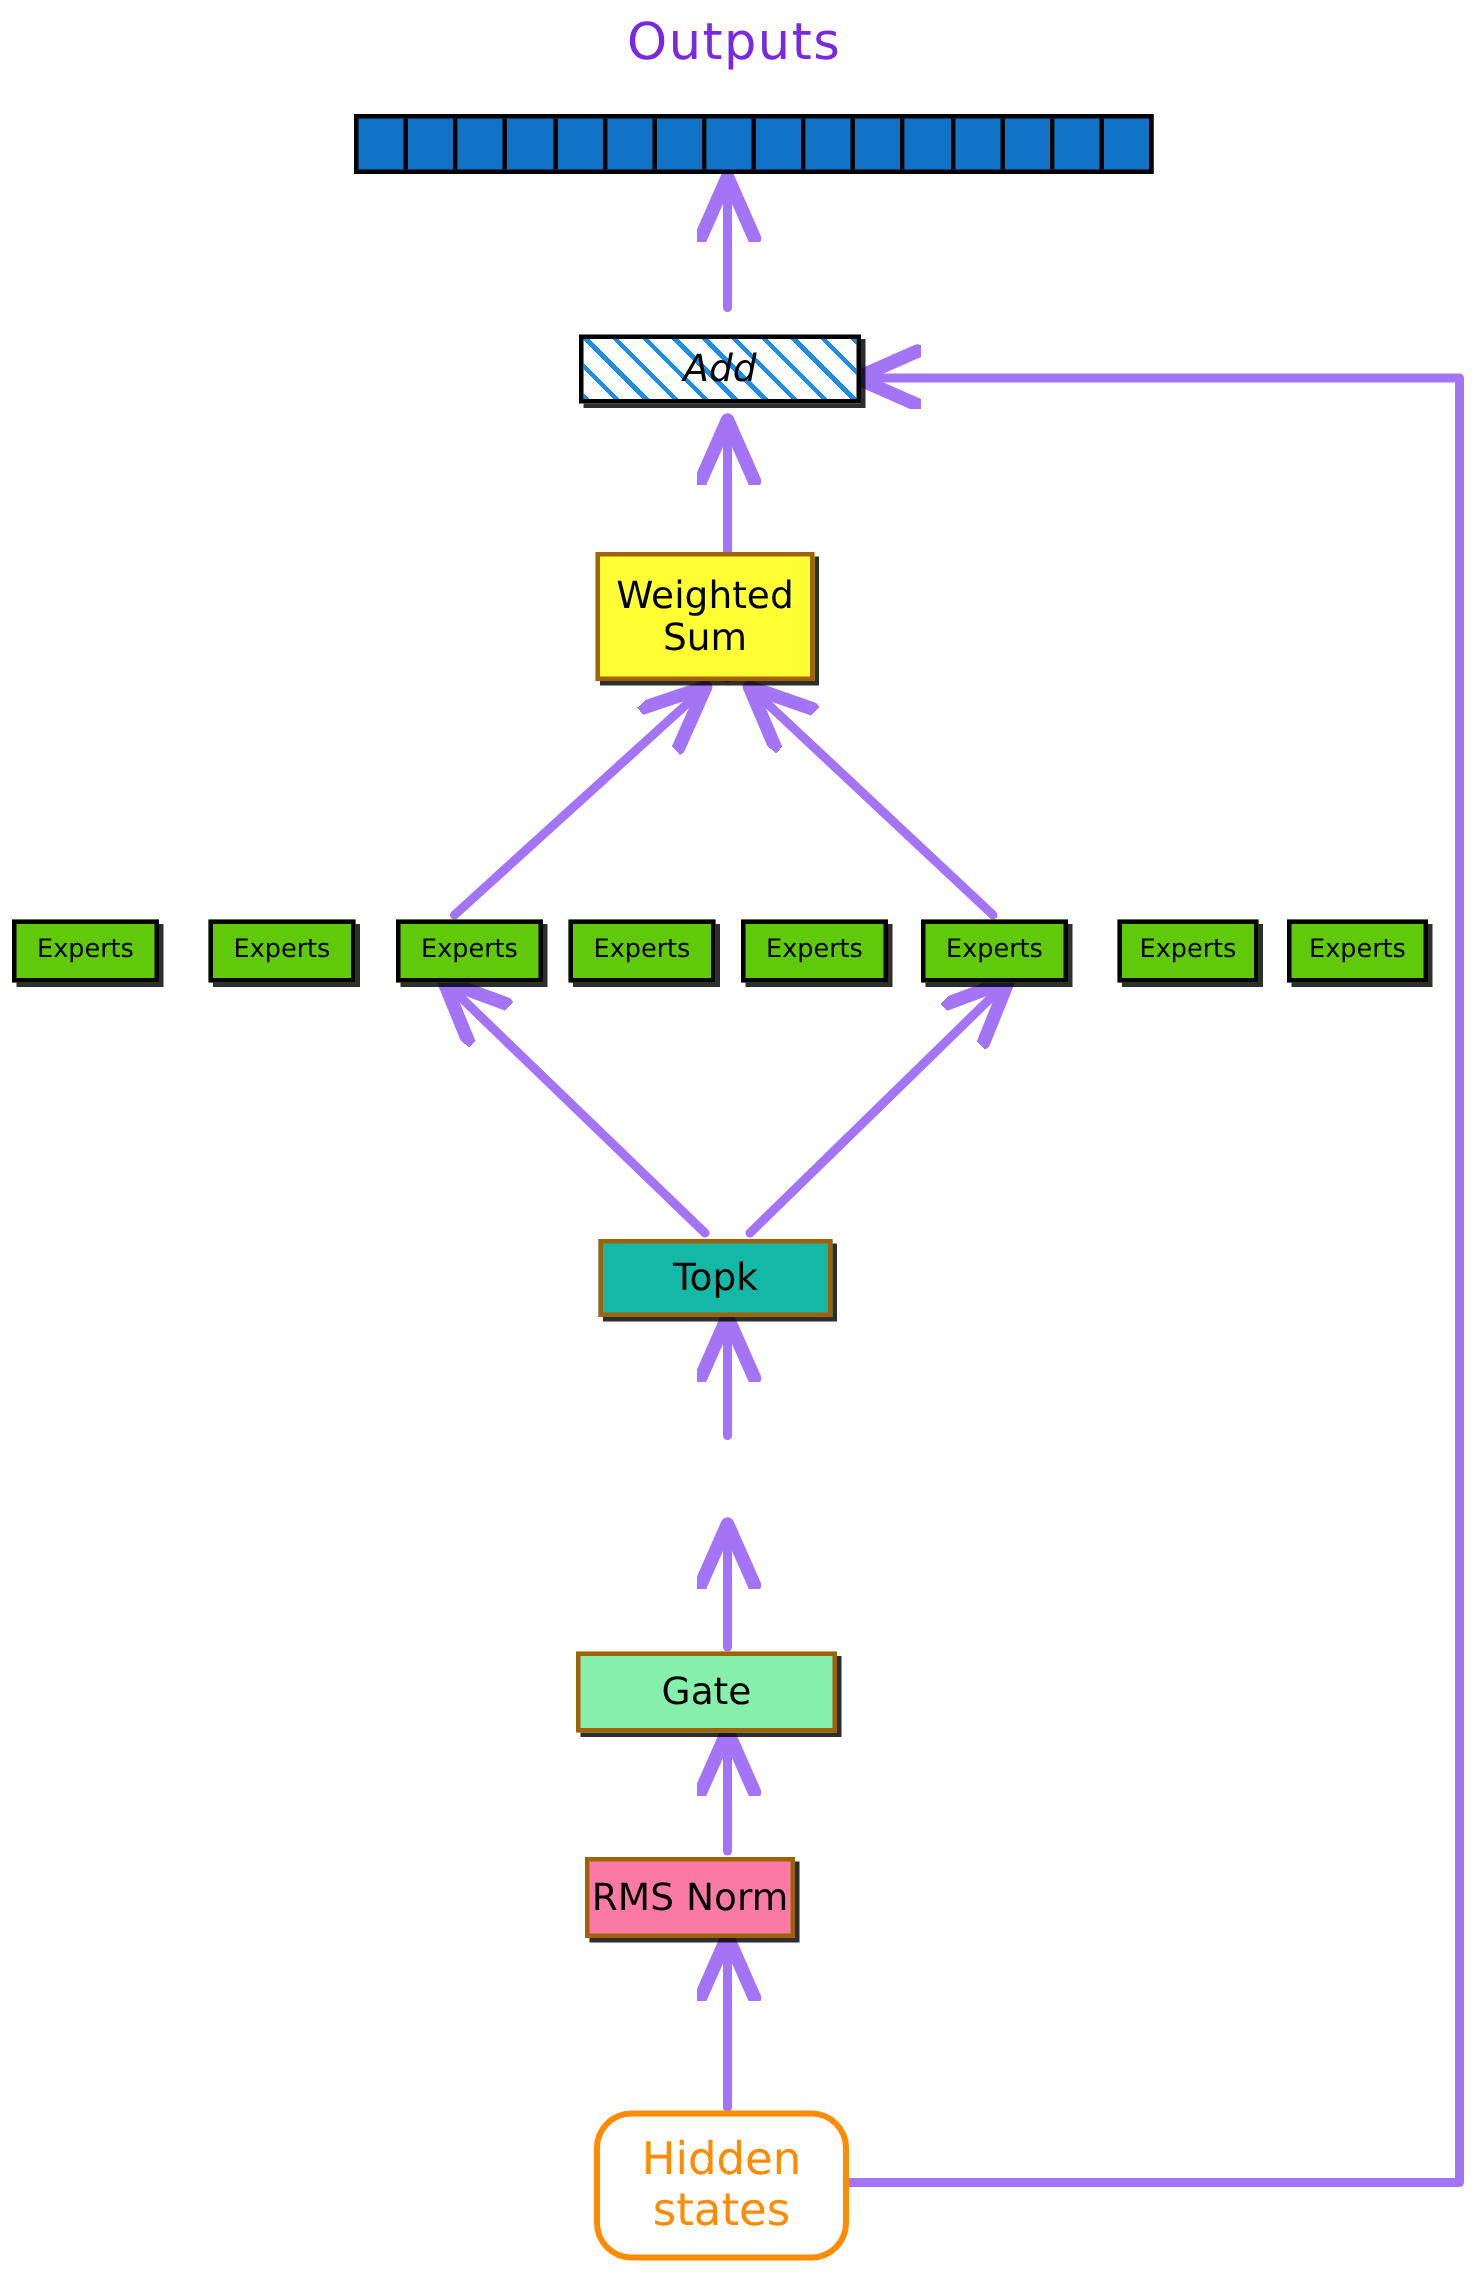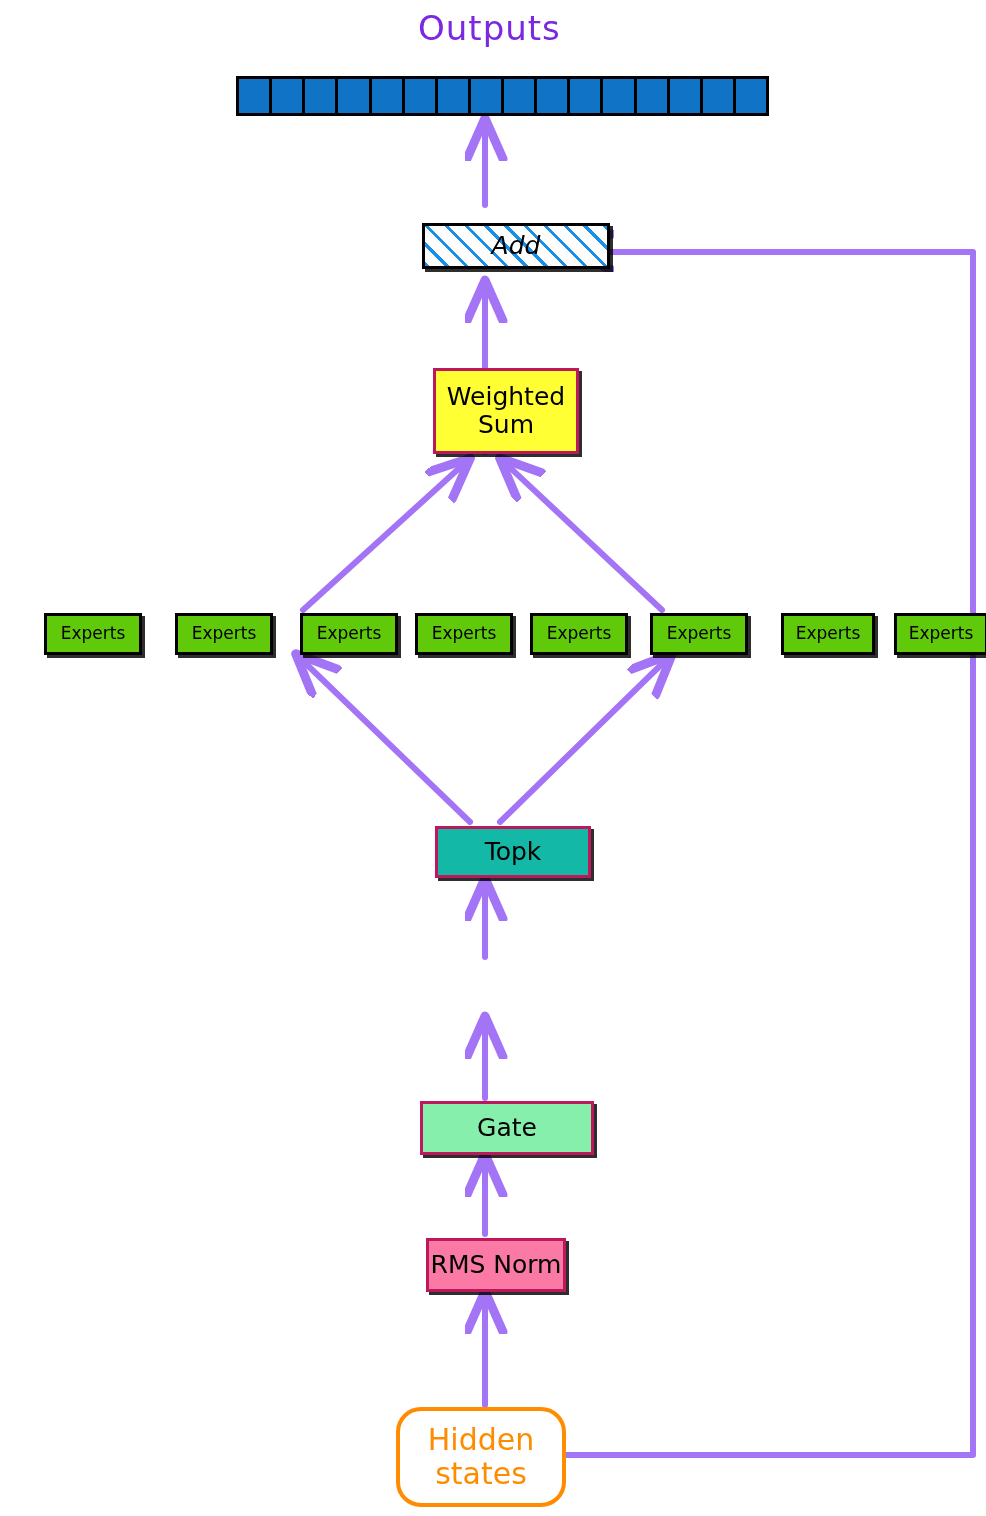--- a/index.html
+++ b/index.html
@@ -30,21 +30,20 @@
     align-items: center;
     justify-content: center;
     text-align: center;
     line-height: 1.12;
     color: #000000;
     font-family: "DejaVu Sans", sans-serif;
     z-index: 5;
   }
   .boxshadow {
     box-shadow: 3px 3px 0 rgba(0,0,0,0.82);
-    margin-left: 36px;
   }
   .title-label {
     position: absolute;
     z-index: 6;
     font-family: "DejaVu Sans", sans-serif;
     font-size: 34px;
     font-weight: 500;
     letter-spacing: 1px;
   }
   
@@ -72,21 +71,21 @@
     border: 3px solid #000000;
     background-color: #ffffff;
     background-image: repeating-linear-gradient(
       45deg,
       #1a8fe8 0px, #1a8fe8 3px,
       #ffffff 3px, #ffffff 14px);
     font-size: 25px;
     font-style: italic;
   }
   .plain-box {
-    border: 3px solid #be185d;
+    border: 3px solid #a16207;
     font-size: 25px;
   }
   .expert-box {
     border: 3px solid #000000;
     background: #5fc90a;
     font-size: 17px;
   }
   .rounded-box {
     border: 4px solid #ff8c00;
     border-radius: 25px;

